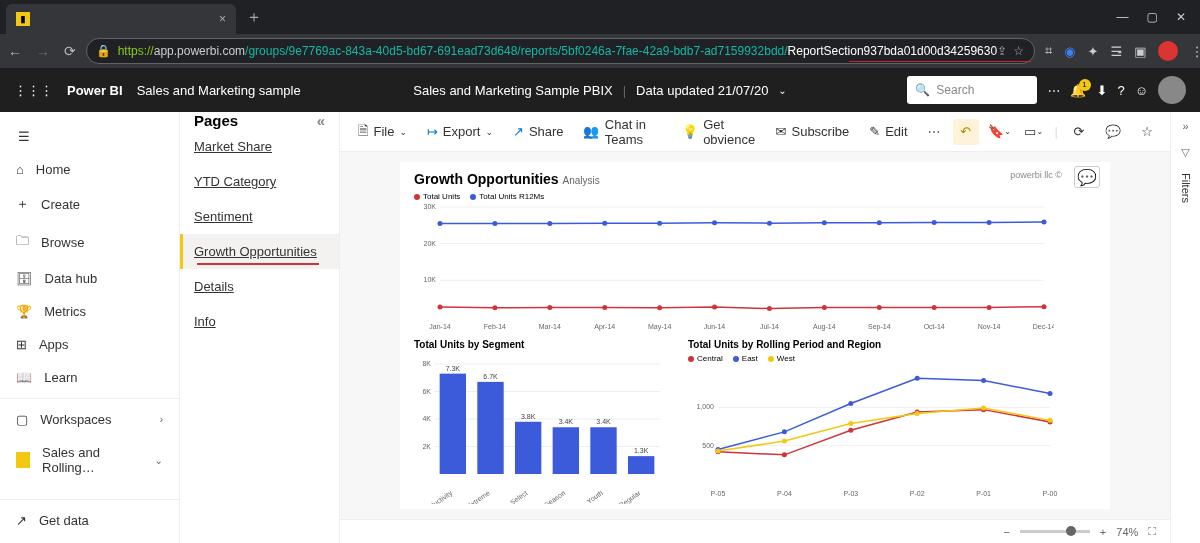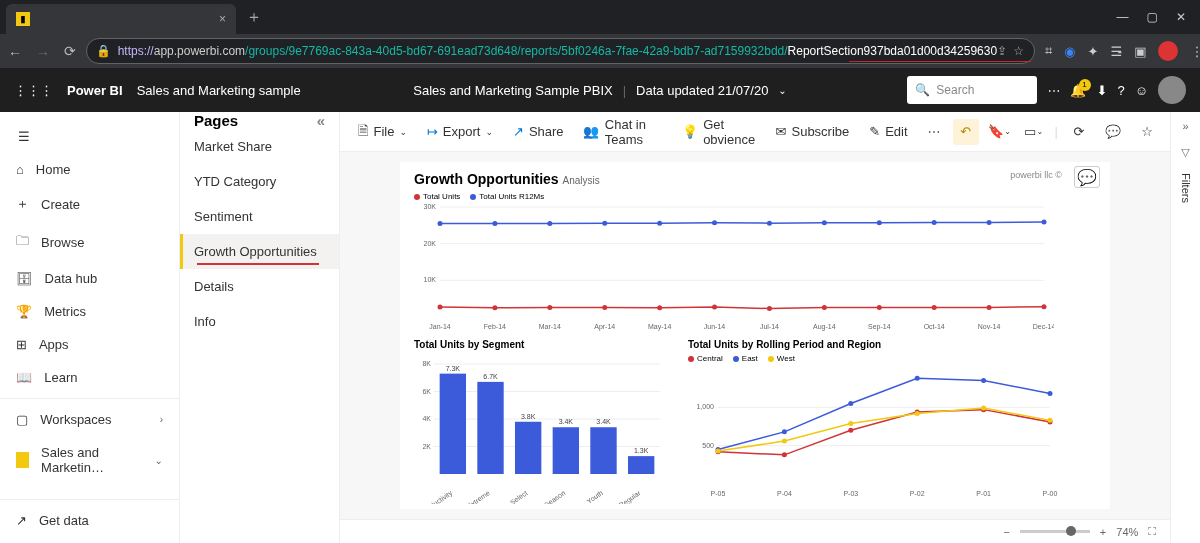--- a/index.html
+++ b/index.html
@@ -41,21 +41,21 @@
   .left-rail { width:180px; border-right:1px solid #eee; padding-top:8px;}
   .rail-item { display:flex; align-items:center; gap:12px; padding:9px 16px; font-size:13px; color:#333; cursor:pointer;}
   .rail-item.collapse { padding:9px 18px; }
   .rail-sep { height:1px; background:#eee; margin:4px 0;}
   .rail-item .chev { margin-left:auto; color:#666; font-size:10px;}
   .rail-item .ws-icon { width:16px;height:16px;background:#f2c811; }
 
   .pages-panel { width:160px; border-right:1px solid #eee; }
   .pages-header { display:flex; align-items:center; padding:0 14px; font-size:15px; font-weight:600;}
   .pages-header .coll { margin-left:auto; color:#888;}
-  .page-item { padding:10px 14px; font-size:13px; color:#333; cursor:pointer; position:relative;}
+  .page-item { padding:10px 14px; font-size:13px; color:#333; cursor:pointer; position:relative;text-decoration:underline;}
   .page-item.active { background:#f3f2f1; border-left:3px solid #f2c811; padding-left:11px;}
   .page-underline { position:absolute; bottom:4px; left:14px; right:20px; height:2px; background:#d13438;}
 
   .canvas-area { flex:1; display:flex; flex-direction:column; background:#fff;}
   .toolbar { height:40px; border-bottom:1px solid #eee; display:flex; align-items:center; padding:0 10px; gap:4px; font-size:13px; color:#333;}
   .tb-item { display:flex; align-items:center; gap:5px; padding:4px 8px; cursor:pointer;}
   .tb-right { margin-left:auto; display:flex; align-items:center; gap:8px;}
   .tb-icon-btn { width:26px;height:26px; display:flex;align-items:center;justify-content:center; border-radius:3px;}
   .tb-icon-btn.yellow { background:#fef3d8; }
 
@@ -102,21 +102,21 @@
 
 <div class="addr-bar">
   <div class="addr-nav">
     <span>←</span>
     <span style="opacity:.4">→</span>
     <span>⟳</span>
   </div>
   <div class="url-box">
     <span class="lock">🔒</span>
     <span class="url-text">
-      <span style="color:#c4b5fd">https://</span><span>app.powerbi.com</span><span style="color:#14b8a6">/groups/9e7769ac-843a-40d5-bd67-691ead73d648/reports/5bf0246a-7fae-42a9-bdb7-ad7159932bdd/</span><span class="url-highlight">ReportSection937bda01d00d34259630</span>
+      <span style="color:#84cc16">https://</span><span>app.powerbi.com</span><span style="color:#14b8a6">/groups/9e7769ac-843a-40d5-bd67-691ead73d648/reports/5bf0246a-7fae-42a9-bdb7-ad7159932bdd/</span><span class="url-highlight">ReportSection937bda01d00d34259630</span>
     </span>
     <div class="url-underline"></div>
     <div class="url-right">
       <span>⇪</span>
       <span>☆</span>
     </div>
   </div>
   <div class="ext-icons">
     <span>⌗</span>
     <span style="color:#3b82f6">◉</span>
@@ -190,21 +190,21 @@
       </div>
     <div class="rail-sep"></div>
     <div id="rail-bottom">
         <div class="rail-item">
           <span>▢</span>
           <span>Workspaces</span>
           <span class="chev">›</span>
         </div>
         <div class="rail-item">
           <span class="ws-icon"></span>
-          <span>Sales and Marketin…</span>
+          <span>Sales and Rolling…</span>
           <span class="chev">⌄</span>
         </div>
       </div>
     <div style="position:absolute; bottom:6px; left:0; width:180px;">
       <div class="rail-sep"></div>
       <div class="rail-item">
         <span>↗</span>
         <span>Get data</span>
       </div>
     </div>

